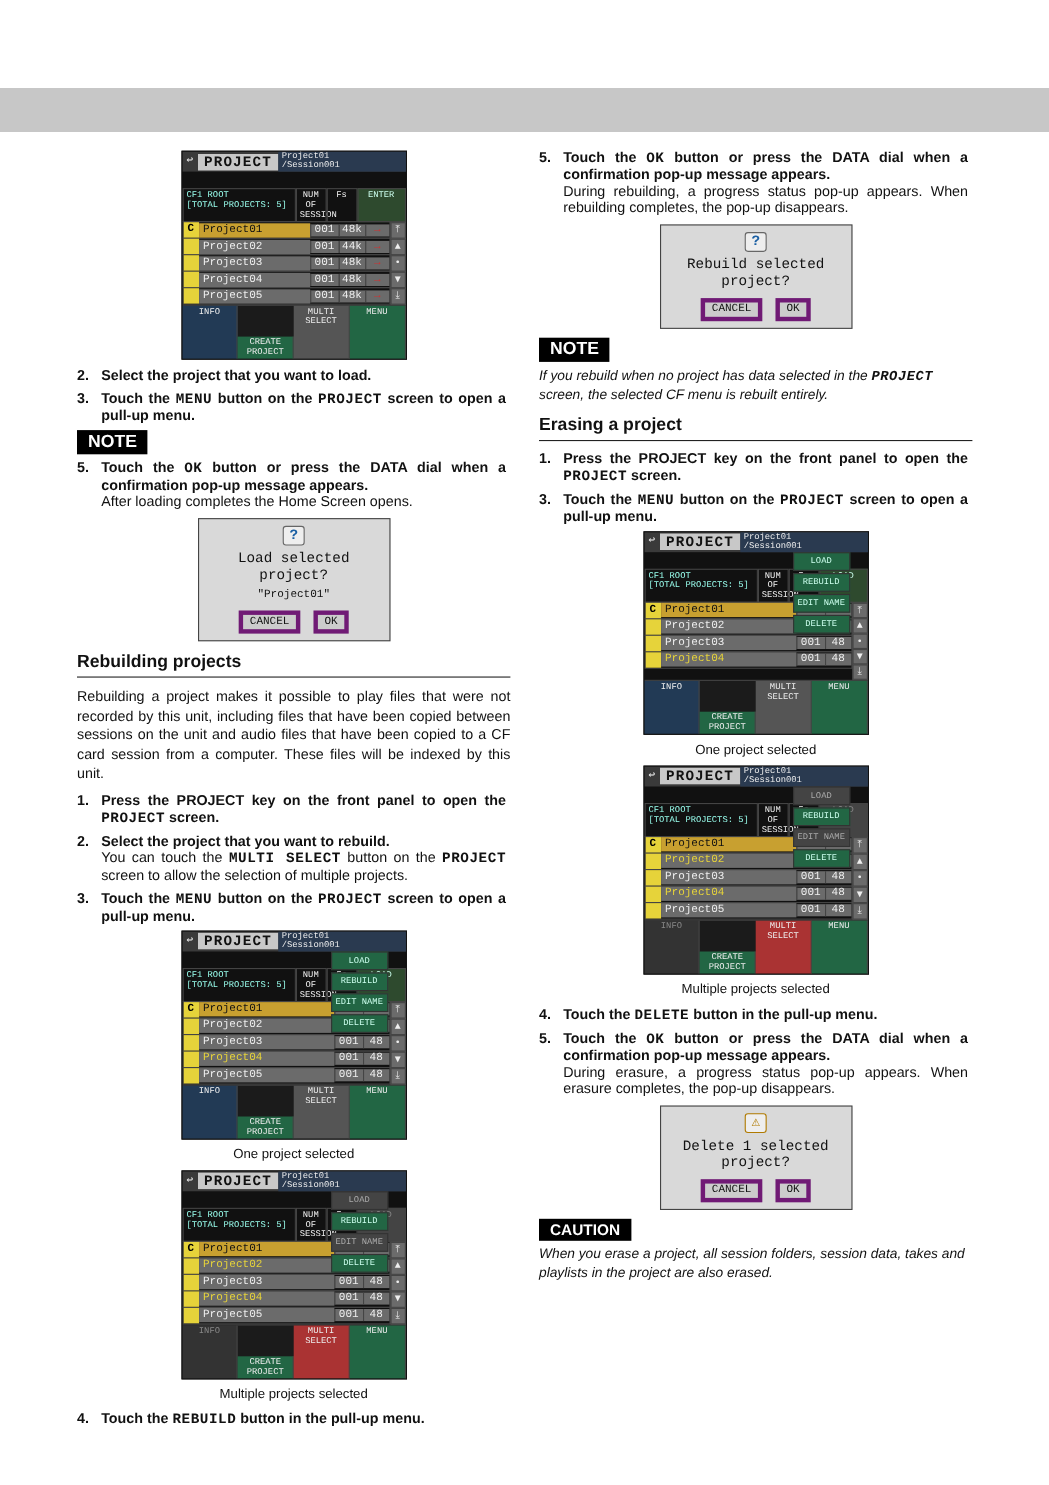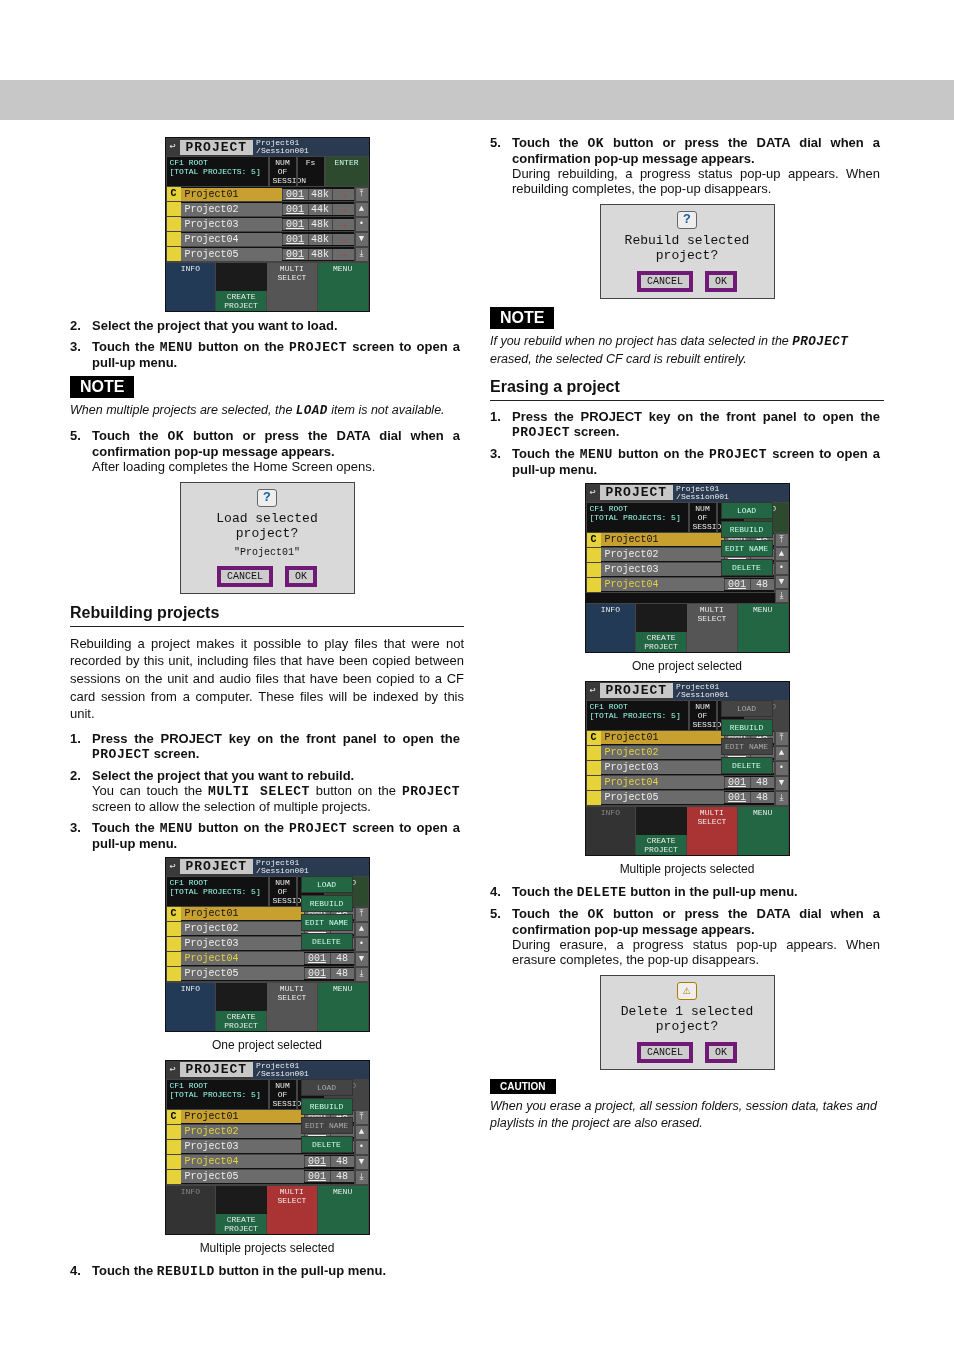--- a/index.html
+++ b/index.html
@@ -62,21 +62,21 @@
     font-weight: bold;
     padding: 2px 10px;
     font-size: 16px;
   }
   .caution-tag {
     display: inline-block;
     background: #000;
     color: #fff;
     font-weight: bold;
     padding: 2px 10px;
-    font-size: 10px;
+    font-size: 14px;
   }
   .italic-note {
     font-style: italic;
     font-size: 12.5px;
     margin: 4px 0 8px 0;
     line-height: 1.35;
   }
   .section-h {
     font-weight: bold;
     font-size: 16px;
@@ -121,20 +121,21 @@
     font-size: 8px;
     line-height: 8px;
     padding: 1px 3px;
     background: #2a3a50;
   }
   .dev-header2 {
     display: flex;
     align-items: stretch;
     background: #111;
     padding: 0;
+    margin-top: 15px;
   }
   .dev-header2 .cell {
     border: 1px solid #444; padding: 1px 3px; font-size: 8px;
   }
   .dev-header2 .root { flex: 1; color: #9fe; }
   .dev-header2 .tiny { width: 28px; text-align: center; }
   .dev-header2 .enter {
     width: 44px; text-align: center; background: #2e4a2e; color: #cfe;
   }
   .dev-row {
@@ -146,21 +147,21 @@
   .dev-row .mark {
     width: 14px; height: 14px; text-align: center; line-height: 14px;
     background: #e6d33a; color: #000; font-weight: bold;
   }
   .dev-row.sel .mark { background: #e6d33a; }
   .dev-row .name {
     flex: 1; padding: 1px 4px; background: #6b6b6b; color: #eee;
   }
   .dev-row.current .name { background: #c8a030; color: #111; }
   .dev-row.sel .name { color: #e6d33a; }
-  .dev-row .n { width: 26px; text-align: center; border-left: 1px solid #444; background: #6b6b6b; text-decoration: underline; }
+  .dev-row .n { width: 26px; text-align: center; border-left: 1px solid #444; background: #6b6b6b; }
   .dev-row .fs { width: 24px; text-align: center; border-left: 1px solid #444; background: #6b6b6b; }
   .dev-row .go { width: 22px; text-align: center; border-left: 1px solid #444; background: #6b6b6b; color: #c33; }
   .dev-side {
     width: 14px;
     display: flex; flex-direction: column;
   }
   .dev-side .btn {
     flex: 1; border: 1px solid #444; text-align: center; font-size: 9px; line-height: 12px;
     background: #6b6b6b;
   }
@@ -307,21 +308,20 @@
           <div class="f menu">MENU</div>
         </div>
       </div>
 
       <div class="step"><span class="num">2.</span><span class="body"><b>Select the project that you want to load.</b></span></div>
 
       <div class="step"><span class="num">3.</span><span class="body"><b><span>Touch the </span><span class="ui">MENU</span><span> button on the </span><span class="ui">PROJECT</span><span> screen to open a pull-up menu.</span></b></span></div>
 
 
       <div class="note-tag">NOTE</div>
-      <div class="italic-note"><span>When multiple projects are selected, the </span><span class="ui">LOAD</span><span> item is not available.</span></div>
 
       <div class="step"><span class="num">5.</span><span class="body"><b><span>Touch the </span><span class="ui">OK</span><span> button or press the DATA dial when a confirmation pop-up message appears.</span></b><br><span>After loading completes the Home Screen opens.</span></span></div>
 
       <div class="dialog">
         <div class="icon">?</div>
         <div class="msg">Load selected project?</div>
         <div class="msg2">"Project01"</div>
         <div class="btns">
           <span class="btn">CANCEL</span>
           <span class="btn">OK</span>
@@ -493,21 +493,21 @@
       <div class="dialog">
         <div class="icon">?</div>
         <div class="msg">Rebuild selected project?</div>
         <div class="btns">
           <span class="btn">CANCEL</span>
           <span class="btn">OK</span>
         </div>
       </div>
 
       <div class="note-tag">NOTE</div>
-      <div class="italic-note"><span>If you rebuild when no project has data selected in the </span><span class="ui">PROJECT</span><span> erased, the selected CF card is rebuilt entirely.</span></div>
+      <div class="italic-note"><span>If you rebuild when no project has data selected in the </span><span class="ui">PROJECT</span><span> screen, the selected CF menu is rebuilt entirely.</span></div>
 
       <div class="section-h">Erasing a project</div>
       <hr class="section-rule">
 
       <div class="step"><span class="num">1.</span><span class="body"><b><span>Press the PROJECT key on the front panel to open the </span><span class="ui">PROJECT</span><span> screen.</span></b></span></div>
 
 
       <div class="step"><span class="num">3.</span><span class="body"><b><span>Touch the </span><span class="ui">MENU</span><span> button on the </span><span class="ui">PROJECT</span><span> screen to open a pull-up menu.</span></b></span></div>
 
       

